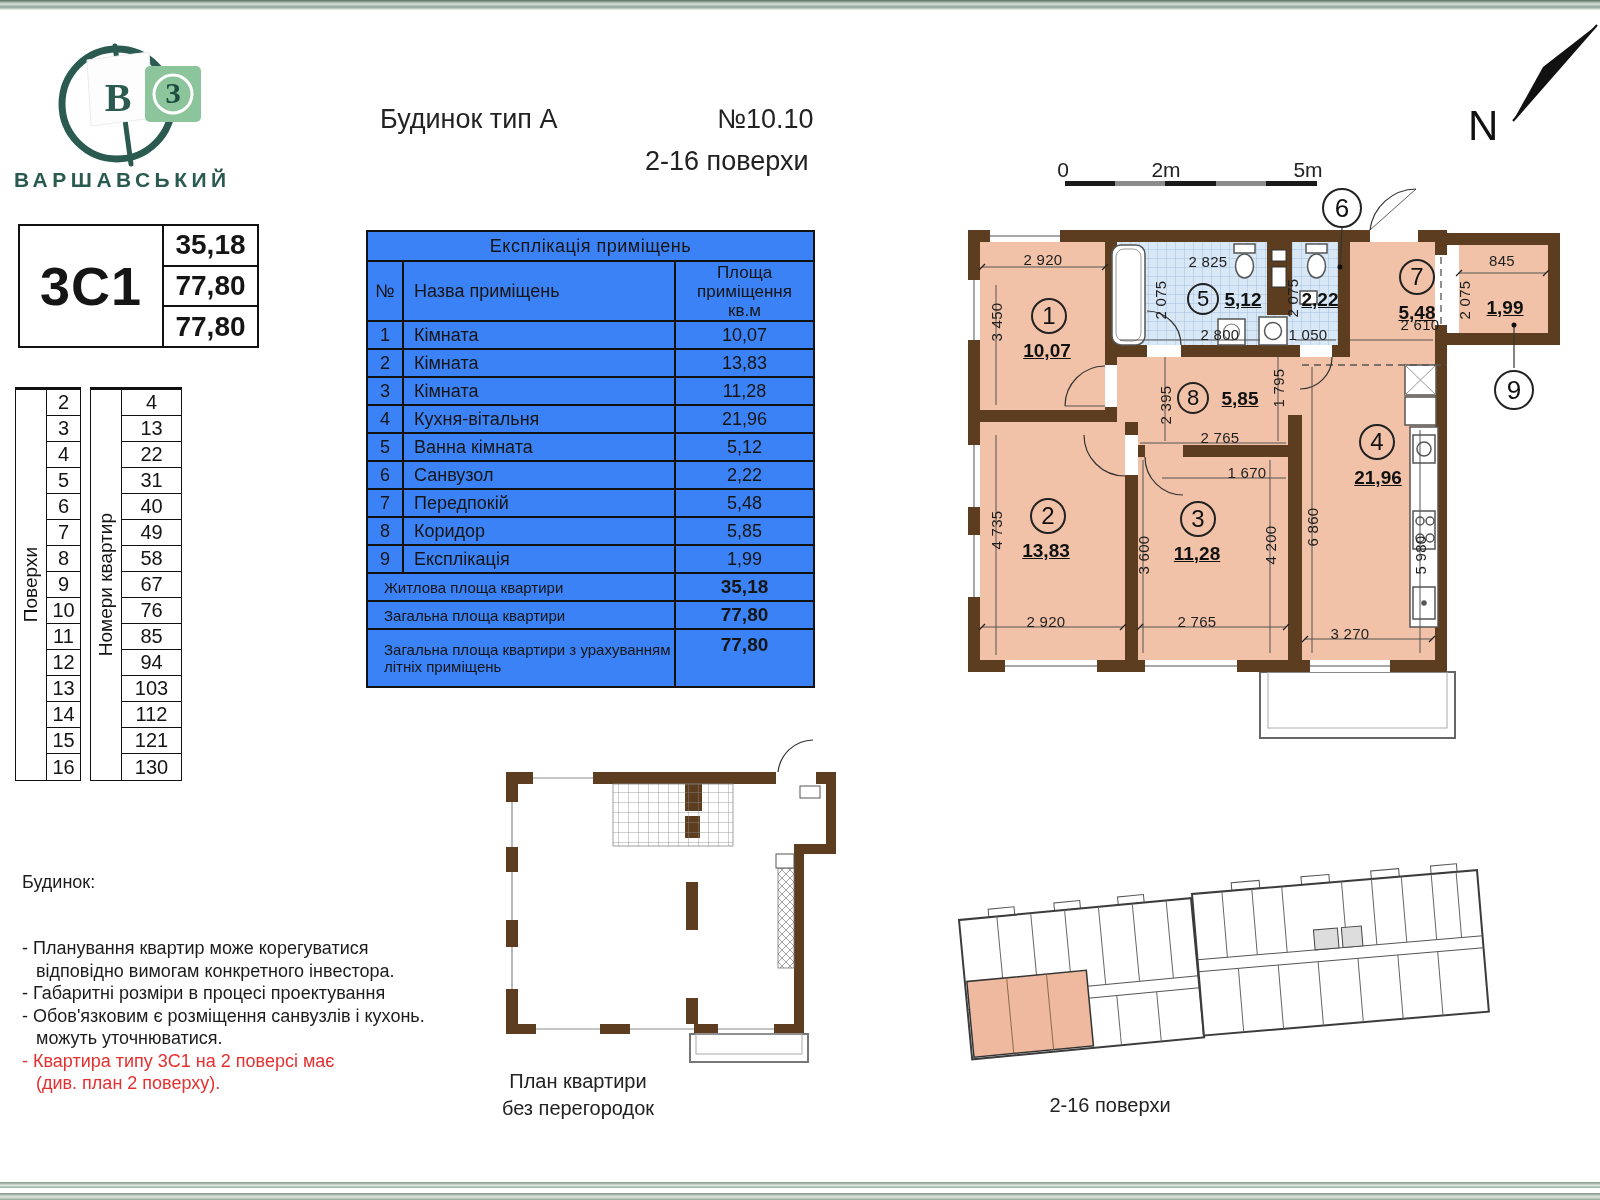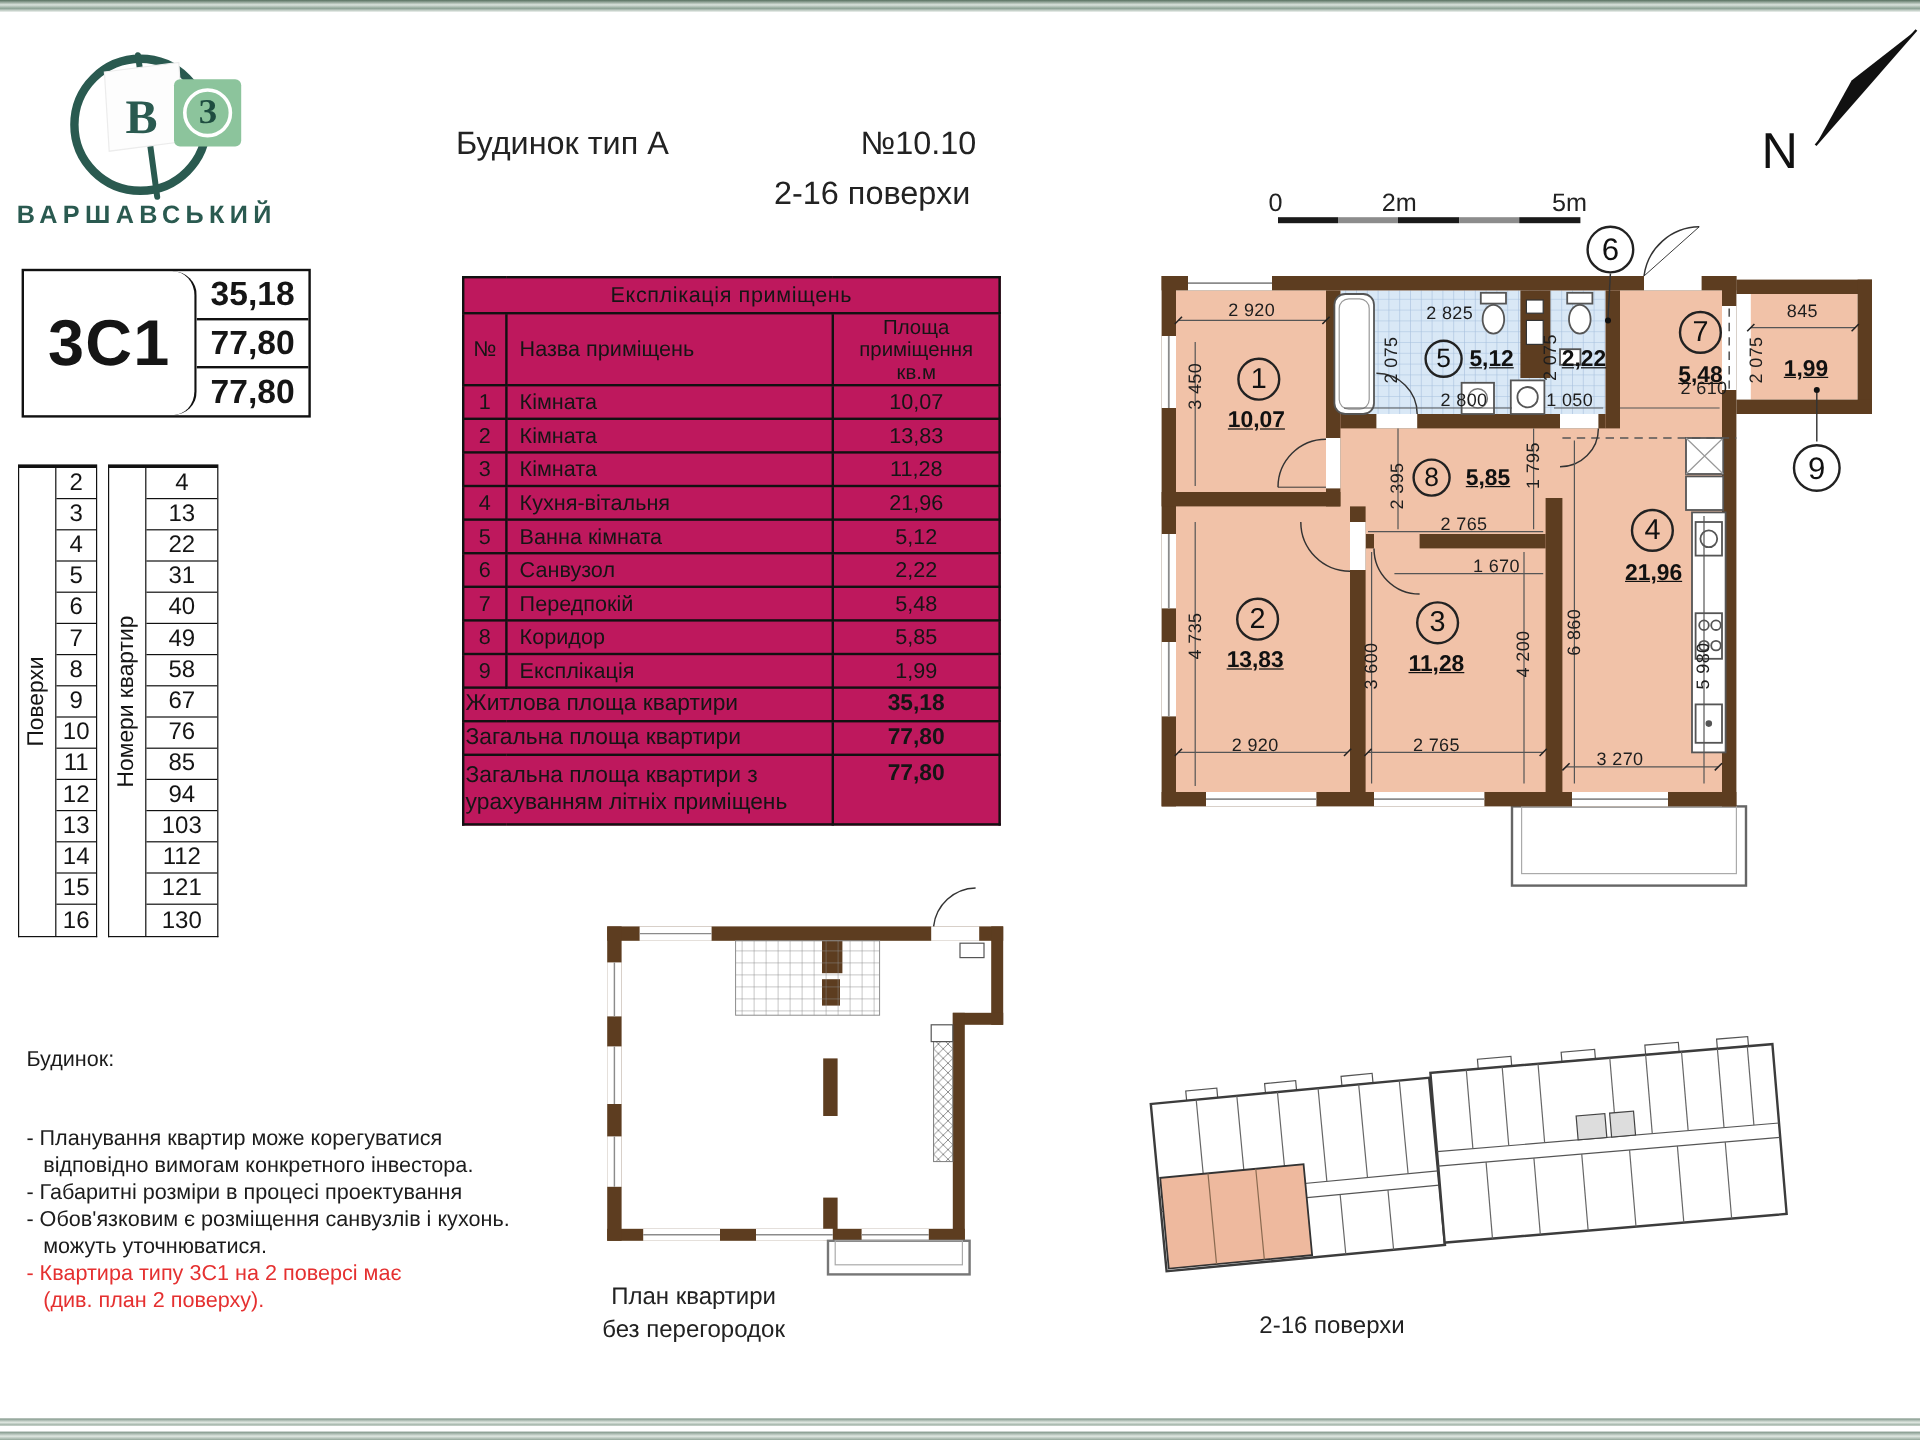--- a/index.html
+++ b/index.html
@@ -18,49 +18,49 @@
   .brand{position:absolute;left:14px;top:168px;width:215px;font-size:21px;font-weight:bold;
          letter-spacing:4.5px;color:#2a5a50;}
 
   
   .h-main{position:absolute;font-size:27px;color:#222;}
 
   
   .apt-card{position:absolute;left:18px;top:224px;width:241px;height:124px;border:2px solid #111;
             display:flex;background:#fff;box-sizing:border-box;}
   .apt-type{width:142px;border-right:2px solid #111;display:flex;align-items:center;justify-content:center;
-            font-size:54px;font-weight:bold;letter-spacing:1px;border-radius:20px;}
+            font-size:54px;font-weight:bold;letter-spacing:1px;}
   .apt-vals{flex:1;display:flex;flex-direction:column;}
   .apt-val{flex:1;display:flex;align-items:center;justify-content:center;font-size:28px;font-weight:bold;
            border-bottom:2px solid #111;}
   .apt-val:last-child{border-bottom:none;}
 
   
   .ftable{position:absolute;}
   .fthick{height:3px;background:#111;}
   .fbody{display:flex;border:1.5px solid #111;border-top:none;box-sizing:border-box;background:#fff;}
   .fvlab{display:flex;align-items:center;justify-content:center;border-right:1.5px solid #111;}
   .vtext{writing-mode:vertical-rl;transform:rotate(180deg);font-size:19px;white-space:nowrap;}
   .fcol{flex:1;display:flex;flex-direction:column;}
   .fcell{height:26px;display:flex;align-items:center;justify-content:center;font-size:20px;
          border-bottom:1.5px solid #111;box-sizing:border-box;}
   .fcell:last-child{border-bottom:none;}
 
   
-  table.expl{position:absolute;left:385px;top:230px;width:447px;border-collapse:collapse;
-             table-layout:fixed;background:#be185d;}
+  table.expl{position:absolute;left:366px;top:230px;width:447px;border-collapse:collapse;
+             table-layout:fixed;background:#3b82f6;}
   table.expl td{border:2px solid #111;font-size:18px;padding:0;box-sizing:border-box;}
   .expl .title{height:30px;text-align:center;font-size:20px;letter-spacing:.5px;}
   .expl .head{height:60px;text-align:center;font-size:18px;}
   .expl .head .a3{font-size:17px;line-height:19px;}
   .expl .r{height:28px;}
   .expl .cno{text-align:center;}
   .expl .cname{padding-left:10px;}
   .expl .carea{text-align:center;}
-  .expl .sum-label{padding-left:1px;font-size:19px;}
+  .expl .sum-label{padding-left:16px;font-size:15px;}
   .expl .sum-val{text-align:center;font-weight:bold;font-size:19px;}
   .expl .sum-tall{height:58px;}
   .expl .vtop{vertical-align:top;padding-top:4px;}
 
   
   .scale-seg{height:5px;float:left;}
   .scale-lab{position:absolute;font-size:21px;color:#222;transform:translate(-50%,0);}
 
   
   .dim{position:absolute;font-size:15px;color:#1e1e1e;white-space:nowrap;

